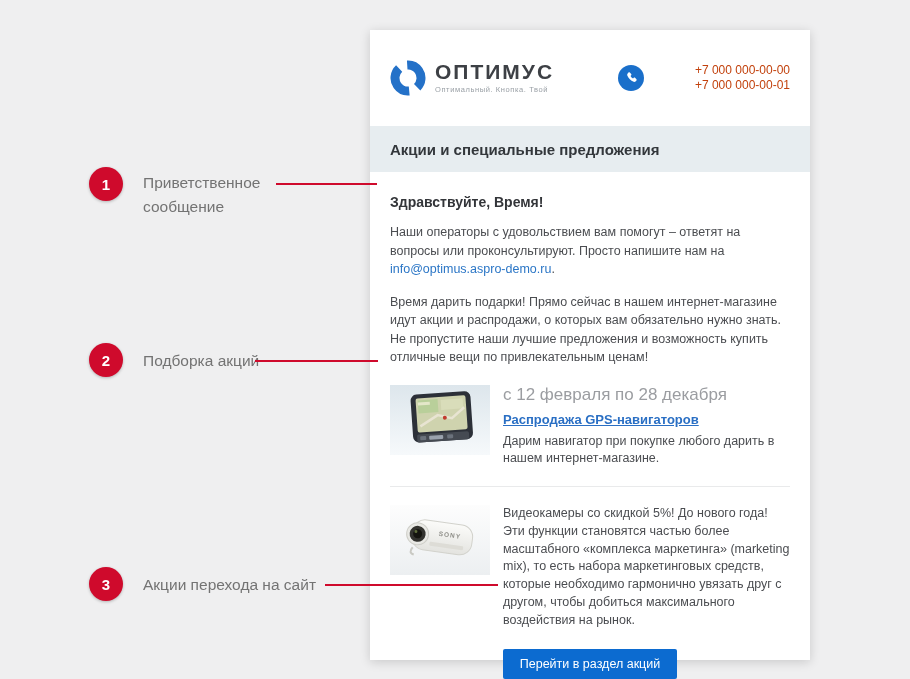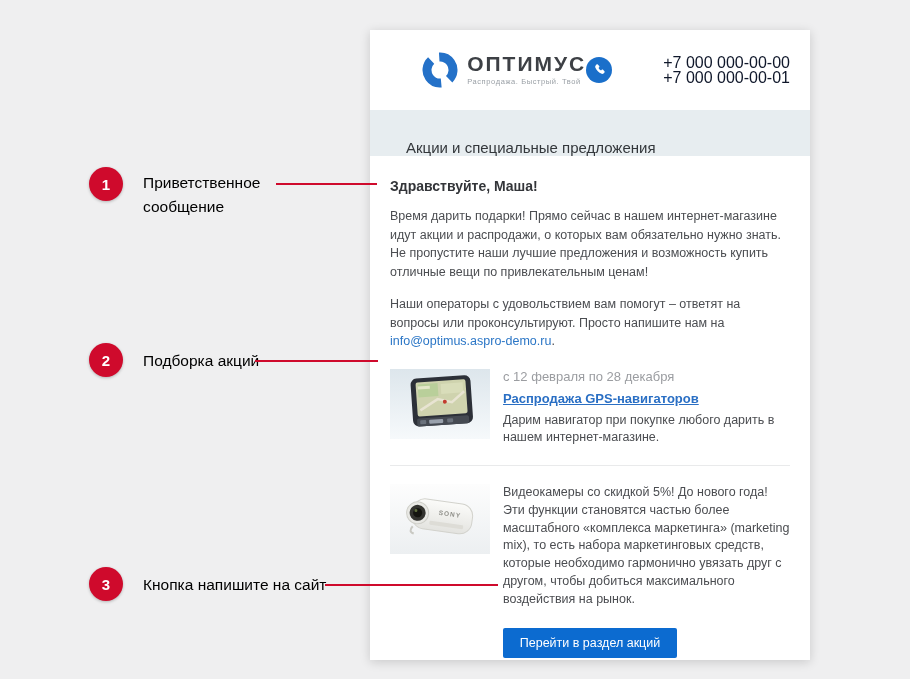--- a/index.html
+++ b/index.html
@@ -13,53 +13,53 @@
   }
   .stage { position:absolute; inset:0; }
 
   
   .email-card {
     position:absolute; left:370px; top:30px; width:440px; height:630px;
     background:#ffffff;
     box-shadow:0 2px 10px rgba(0,0,0,.16);
   }
   .email-header {
-    height:80px; display:flex; align-items:center; justify-content:flex-end;
+    height:96px; display:flex; align-items:center; justify-content:space-between;
     padding:0 20px;
   }
   .logo { display:flex; align-items:center; gap:9px; }
   .logo-icon { width:36px; height:36px; display:block; }
   .logo-name {
     font-size:21px; font-weight:bold; letter-spacing:2px; color:#3d4045;
     line-height:20px;
   }
   .logo-tagline {
     font-size:7.5px; color:#9aa0a6; letter-spacing:.6px; margin-top:3px;
   }
   .phone-block { display:flex; align-items:center; gap:10px; }
   .phone-icon-wrap {
     width:26px; height:26px; border-radius:50%; background:#1a6fca;
     display:flex; align-items:center; justify-content:center;
   }
-  .phone-numbers { font-size:16px; color:#0f172a; line-height:15px; font-weight:500;margin-left:41px; }
+  .phone-numbers { font-size:12px; color:#c2410c; line-height:15px; font-weight:500;margin-left:41px; }
 
   .section-strip {
-    height:46px; background:#e7edf0; display:flex; align-items:flex-end;
-    padding:0 36px; font-size:15px; color:#33373b;
+    height:46px; background:#e7edf0; display:flex; align-items:center;
+    padding:0 20px; font-size:15px; color:#33373b;font-weight:bold;
   }
 
   .email-body { padding:22px 20px 0 20px; }
   .greeting { font-size:14px; font-weight:bold; color:#333539; margin-bottom:13px; }
   .para { font-size:12.5px; line-height:1.48; color:#4b4d51; margin-bottom:14px; width:402px; }
   .email-link { color:#2b76c6; text-decoration:none; cursor:pointer; }
 
   .promo { display:flex; gap:13px; margin-top:18px; }
   .promo-img { width:100px; height:70px; flex-shrink:0; display:block; }
   .promo-content { flex:1; }
-  .promo-dates { font-size:13px; color:#9b9da1; margin-bottom:5px; }
+  .promo-dates { font-size:17px; color:#9b9da1; margin-bottom:5px; }
   .promo-title {
     font-size:13px; font-weight:bold; color:#2a6fc4; text-decoration:underline;
     cursor:pointer; display:inline-block; margin-bottom:6px;
   }
   .promo-desc { font-size:12.5px; line-height:1.42; color:#4b4d51; }
   .divider { border-top:1px solid #e9eaeb; margin:18px 0 0 0; }
 
   .button-row { text-align:center; margin-top:20px; }
   .cta-button {
     display:inline-block; background:#0c6bd0; color:#ffffff; font-size:12.5px;
@@ -68,21 +68,21 @@
   }
 
   
   .ann-circle {
     position:absolute; width:34px; height:34px; border-radius:50%;
     background:#cf0a2c; color:#fff; font-size:15px; font-weight:bold;
     display:flex; align-items:center; justify-content:center;
     box-shadow:0 1px 3px rgba(0,0,0,.25);
   }
   .ann-label {
-    position:absolute; font-size:15.5px; color:#000000; line-height:24px;
+    position:absolute; font-size:15.5px; color:#737373; line-height:24px;
   }
   .ann-line { position:absolute; height:2px; background:#cf0a2c; }
   #ann-circle-1 { left:89px; top:167px; }
   #ann-label-1  { left:143px; top:171px; width:140px; }
   #ann-line-1   { left:276px; top:183px; width:101px; }
   #ann-circle-2 { left:89px; top:343px; }
   #ann-label-2  { left:143px; top:349px; width:180px; }
   #ann-line-2   { left:255px; top:360px; width:123px; }
   #ann-circle-3 { left:89px; top:567px; }
   #ann-label-3  { left:143px; top:573px; width:230px; }
@@ -95,44 +95,44 @@
 
   <div class="email-card">
 
     <div class="email-header">
       <div class="logo">
         <svg class="logo-icon" viewBox="0 0 36 36">
           <circle cx="18" cy="18" r="13" fill="none" stroke="#2471c8" stroke-width="9" stroke-dasharray="32 9 32 9" stroke-dashoffset="14" transform="rotate(-35 18 18)"></circle>
         </svg>
         <div>
           <div class="logo-name">ОПТИМУС</div>
-          <div class="logo-tagline">Распродажа. Быстрый. Твой</div>
+          <div class="logo-tagline">Оптимальный. Кнопка. Твой</div>
         </div>
       </div>
       <div class="phone-block">
         <div class="phone-icon-wrap">
           <svg width="14" height="14" viewBox="0 0 20 20">
             <path fill="#ffffff" d="M6.4 2.3c.5-.5 1.4-.5 1.9 0l2 2c.5.5.5 1.4 0 1.9l-1 1c.8 1.6 2 2.8 3.6 3.6l1-1c.5-.5 1.4-.5 1.9 0l2 2c.5.5.5 1.4 0 1.9l-1.3 1.3c-.7.7-1.8.9-2.8.5-4-1.7-7.3-5-9-9-.4-1-.2-2.1.5-2.8z"></path>
           </svg>
         </div>
         <div class="phone-numbers">
           <div>+7 000 000-00-00</div>
           <div>+7 000 000-00-01</div>
         </div>
       </div>
     </div>
 
     <div class="section-strip">
       <span>Акции и специальные предложения</span>
     </div>
 
     <div class="email-body">
-      <div class="greeting">Здравствуйте, Маша!</div>
+      <div class="greeting">Здравствуйте, Время!</div>
+      <div class="para"><span>Наши операторы с удовольствием вам помогут – ответят на вопросы или проконсультируют. Просто напишите нам на </span><a class="email-link">info@optimus.aspro-demo.ru</a><span>.</span></div>
       <div class="para">Время дарить подарки! Прямо сейчас в нашем интернет-магазине идут акции и распродажи, о которых вам обязательно нужно знать. Не пропустите наши лучшие предложения и возможность купить отличные вещи по привлекательным ценам!</div>
-      <div class="para"><span>Наши операторы с удовольствием вам помогут – ответят на вопросы или проконсультируют. Просто напишите нам на </span><a class="email-link">info@optimus.aspro-demo.ru</a><span>.</span></div>
 
       <div class="promo">
         <svg class="promo-img" viewBox="0 0 100 70">
           <defs>
             <linearGradient id="gpsbg" x1="0" y1="0" x2="0" y2="1">
               <stop offset="0" stop-color="#dde6ec"></stop>
                 <stop offset="1" stop-color="#f6f9fb"></stop>
             </linearGradient>
           </defs>
           <rect width="100" height="70" fill="url(#gpsbg)"></rect>
@@ -196,16 +196,16 @@
 
   <div class="ann-circle" id="ann-circle-1">1</div>
   <div class="ann-label" id="ann-label-1">Приветственное сообщение</div>
   <div class="ann-line" id="ann-line-1"></div>
 
   <div class="ann-circle" id="ann-circle-2">2</div>
   <div class="ann-label" id="ann-label-2">Подборка акций</div>
   <div class="ann-line" id="ann-line-2"></div>
 
   <div class="ann-circle" id="ann-circle-3">3</div>
-  <div class="ann-label" id="ann-label-3">Кнопка напишите на сайт</div>
+  <div class="ann-label" id="ann-label-3">Акции перехода на сайт</div>
   <div class="ann-line" id="ann-line-3"></div>
 
 </div>
 
 </body></html>

